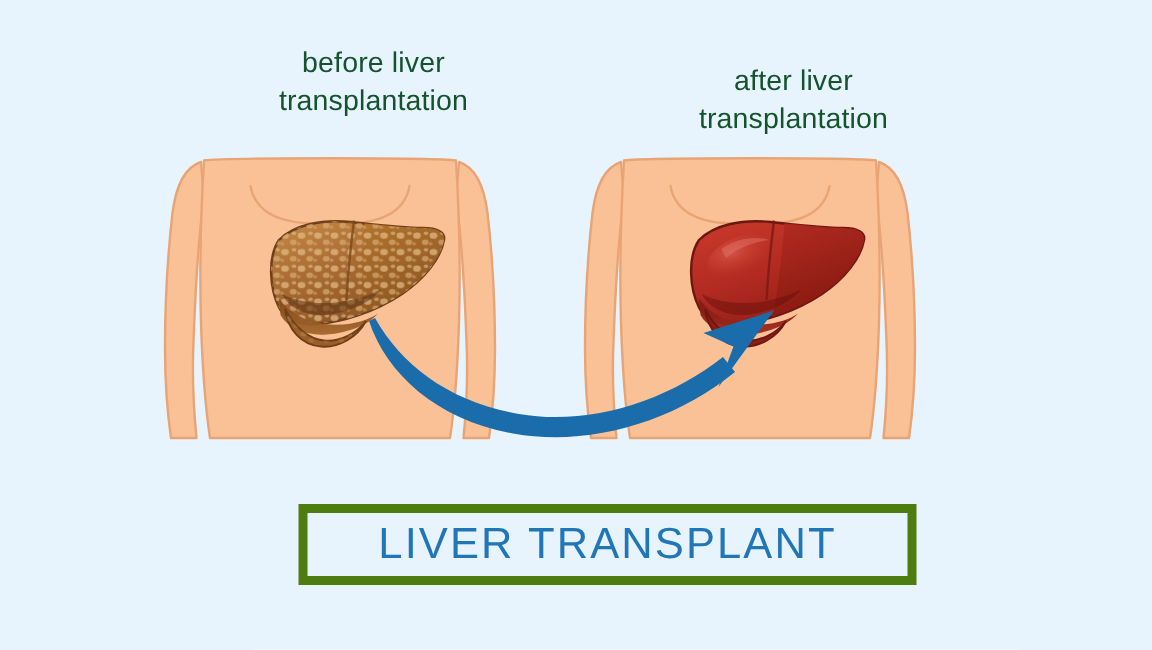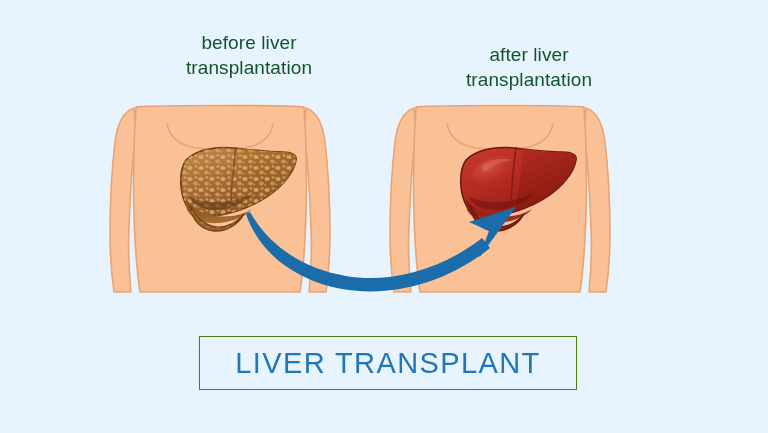--- a/index.html
+++ b/index.html
@@ -36,24 +36,24 @@
     font-family: "Liberation Sans", sans-serif;
     letter-spacing: 0.1px;
   }
   #caption-before { left: 134px; top: 30px; }
   #caption-after  { left: 414px; top: 30px; margin-top: 12px; }
 
   #title-box {
     position: absolute;
     left: 199px;
     top: 336px;
-    width: 378px;
+    width: 412px;
     height: 54px;
     box-sizing: border-box;
-    border: 1px solid #4d7c0f;
+    border: 6px solid #4d7c0f;
     display: flex;
     align-items: center;
     justify-content: center;
   }
   #title-text {
     font-size: 29px;
     letter-spacing: 1.4px;
     color: #2176b8;
     font-family: "Liberation Sans", sans-serif;
   }

